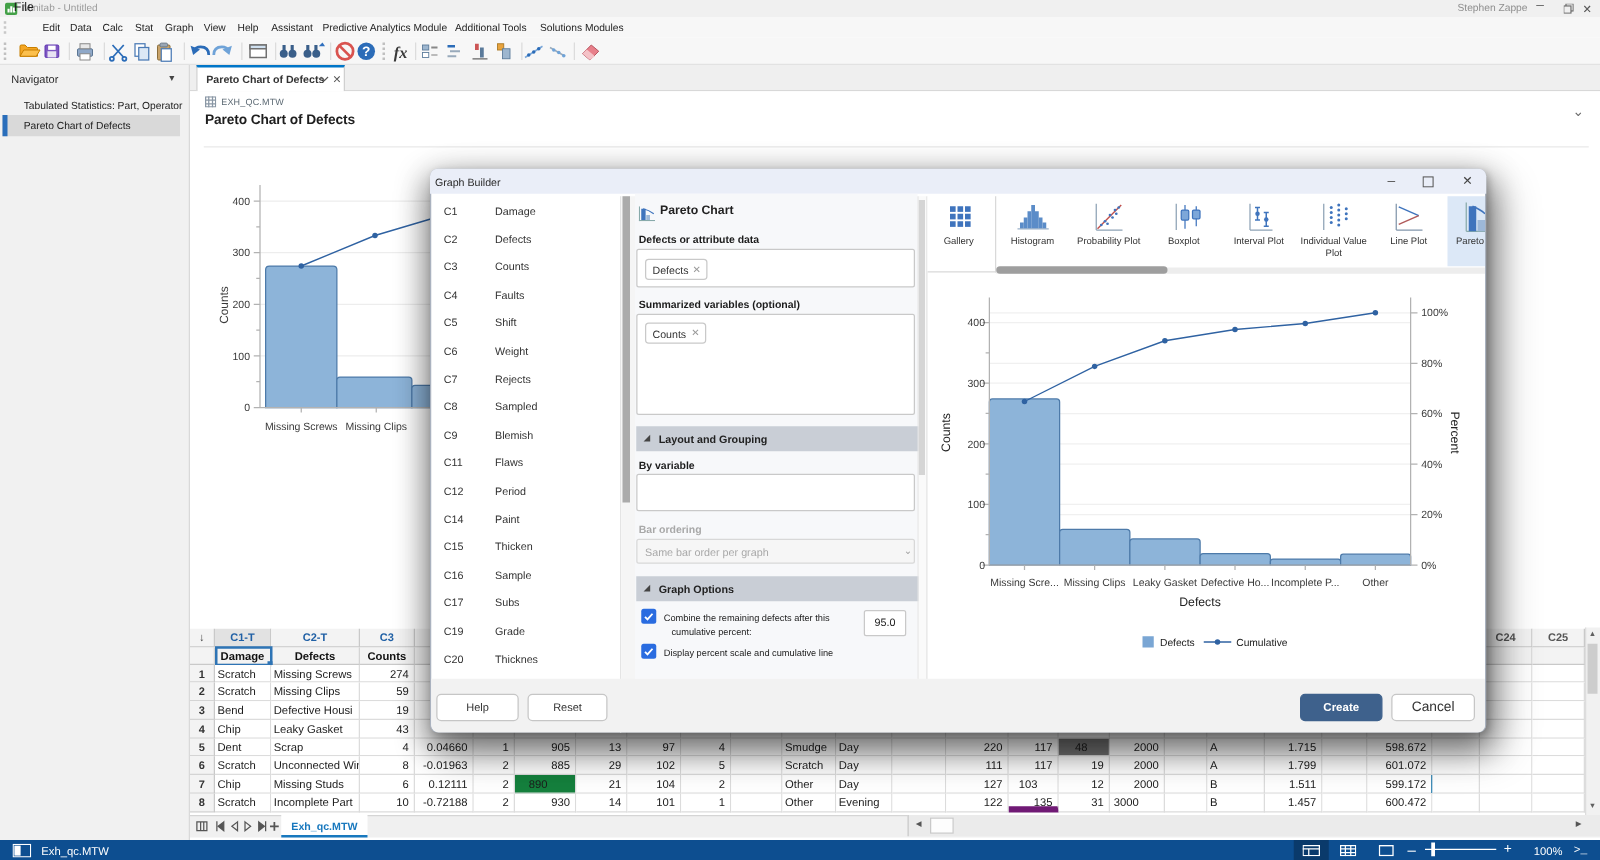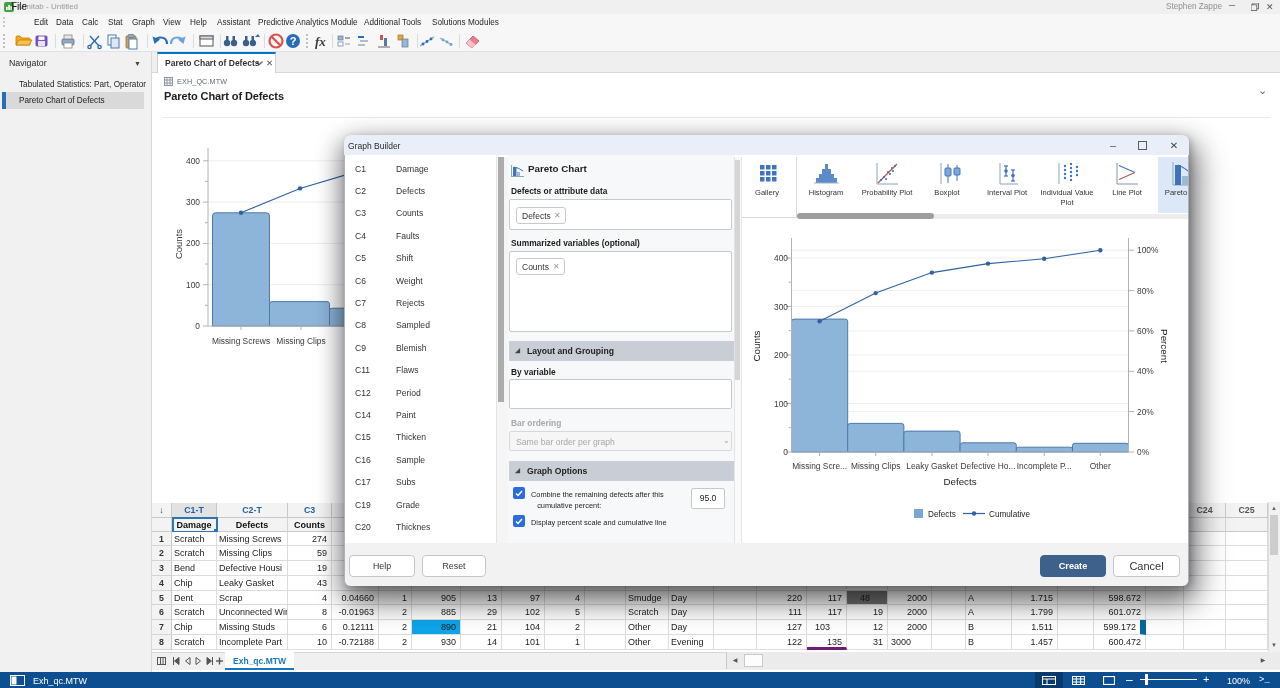--- a/index.html
+++ b/index.html
@@ -397,56 +397,56 @@
 <div style="left:1094px;top:605.4px;width:52px;height:14.75px;background:#fff;border-right:1px solid #dcdcdc;border-bottom:1px solid #dcdcdc;text-align:right;padding-right:4px;font-size:9px;color:#1c1c1c;line-height:14px;white-space:nowrap;overflow:hidden;">601.072</div>
 <div style="left:1146px;top:605.4px;width:38px;height:14.75px;background:#fff;border-right:1px solid #dcdcdc;border-bottom:1px solid #dcdcdc;text-align:right;padding-right:4px;font-size:9px;color:#1c1c1c;line-height:14px;white-space:nowrap;overflow:hidden;"></div>
 <div style="left:1184px;top:605.4px;width:42px;height:14.75px;background:#fff;border-right:1px solid #dcdcdc;border-bottom:1px solid #dcdcdc;text-align:right;padding-right:4px;font-size:9px;color:#1c1c1c;line-height:14px;white-space:nowrap;overflow:hidden;"></div>
 <div style="left:1226px;top:605.4px;width:42px;height:14.75px;background:#fff;border-right:1px solid #dcdcdc;border-bottom:1px solid #dcdcdc;text-align:right;padding-right:4px;font-size:9px;color:#1c1c1c;line-height:14px;white-space:nowrap;overflow:hidden;"></div>
 <div style="left:152px;top:620.1px;width:20px;height:14.75px;background:#f3f3f3;border-right:1px solid #c9c9c9;border-bottom:1px solid #d4d4d4;text-align:center;font-weight:700;color:#333;font-size:8.8px;line-height:14px;white-space:nowrap;overflow:hidden;">7</div>
 <div style="left:172px;top:620.1px;width:45px;height:14.75px;background:#fff;border-right:1px solid #dcdcdc;border-bottom:1px solid #dcdcdc;text-align:left;padding-left:2px;font-size:9px;color:#1c1c1c;line-height:14px;white-space:nowrap;overflow:hidden;">Chip</div>
 <div style="left:217px;top:620.1px;width:71px;height:14.75px;background:#fff;border-right:1px solid #dcdcdc;border-bottom:1px solid #dcdcdc;text-align:left;padding-left:2px;font-size:9px;color:#1c1c1c;line-height:14px;white-space:nowrap;overflow:hidden;">Missing Studs</div>
 <div style="left:288px;top:620.1px;width:44px;height:14.75px;background:#fff;border-right:1px solid #dcdcdc;border-bottom:1px solid #dcdcdc;text-align:right;padding-right:4px;font-size:9px;color:#1c1c1c;line-height:14px;white-space:nowrap;overflow:hidden;">6</div>
 <div style="left:332px;top:620.1px;width:47px;height:14.75px;background:#fff;border-right:1px solid #dcdcdc;border-bottom:1px solid #dcdcdc;text-align:right;padding-right:4px;font-size:9px;color:#1c1c1c;line-height:14px;white-space:nowrap;overflow:hidden;">0.12111</div>
 <div style="left:379px;top:620.1px;width:33px;height:14.75px;background:#fff;border-right:1px solid #dcdcdc;border-bottom:1px solid #dcdcdc;text-align:right;padding-right:4px;font-size:9px;color:#1c1c1c;line-height:14px;white-space:nowrap;overflow:hidden;">2</div>
-<div style="left:412px;top:620.1px;width:49px;height:14.75px;background:#0ea5e9;border-right:1px solid #dcdcdc;border-bottom:1px solid #dcdcdc;text-align:right;padding-right:4px;font-size:9px;color:#1c1c1c;line-height:14px;white-space:nowrap;overflow:hidden;">890</div>
+<div style="left:412px;top:620.1px;width:49px;height:14.75px;background:#15803d;border-right:1px solid #dcdcdc;border-bottom:1px solid #dcdcdc;text-align:right;padding-right:22px;font-size:9px;color:#1c1c1c;line-height:14px;white-space:nowrap;overflow:hidden;">890</div>
 <div style="left:461px;top:620.1px;width:41px;height:14.75px;background:#fff;border-right:1px solid #dcdcdc;border-bottom:1px solid #dcdcdc;text-align:right;padding-right:4px;font-size:9px;color:#1c1c1c;line-height:14px;white-space:nowrap;overflow:hidden;">21</div>
 <div style="left:502px;top:620.1px;width:43px;height:14.75px;background:#fff;border-right:1px solid #dcdcdc;border-bottom:1px solid #dcdcdc;text-align:right;padding-right:4px;font-size:9px;color:#1c1c1c;line-height:14px;white-space:nowrap;overflow:hidden;">104</div>
 <div style="left:545px;top:620.1px;width:40px;height:14.75px;background:#fff;border-right:1px solid #dcdcdc;border-bottom:1px solid #dcdcdc;text-align:right;padding-right:4px;font-size:9px;color:#1c1c1c;line-height:14px;white-space:nowrap;overflow:hidden;">2</div>
 <div style="left:585px;top:620.1px;width:41px;height:14.75px;background:#fff;border-right:1px solid #dcdcdc;border-bottom:1px solid #dcdcdc;text-align:right;padding-right:4px;font-size:9px;color:#1c1c1c;line-height:14px;white-space:nowrap;overflow:hidden;"></div>
 <div style="left:626px;top:620.1px;width:43px;height:14.75px;background:#fff;border-right:1px solid #dcdcdc;border-bottom:1px solid #dcdcdc;text-align:left;padding-left:2px;font-size:9px;color:#1c1c1c;line-height:14px;white-space:nowrap;overflow:hidden;">Other</div>
 <div style="left:669px;top:620.1px;width:45px;height:14.75px;background:#fff;border-right:1px solid #dcdcdc;border-bottom:1px solid #dcdcdc;text-align:left;padding-left:2px;font-size:9px;color:#1c1c1c;line-height:14px;white-space:nowrap;overflow:hidden;">Day</div>
 <div style="left:714px;top:620.1px;width:43px;height:14.75px;background:#fff;border-right:1px solid #dcdcdc;border-bottom:1px solid #dcdcdc;text-align:right;padding-right:4px;font-size:9px;color:#1c1c1c;line-height:14px;white-space:nowrap;overflow:hidden;"></div>
 <div style="left:757px;top:620.1px;width:50px;height:14.75px;background:#fff;border-right:1px solid #dcdcdc;border-bottom:1px solid #dcdcdc;text-align:right;padding-right:4px;font-size:9px;color:#1c1c1c;line-height:14px;white-space:nowrap;overflow:hidden;">127</div>
 <div style="left:807px;top:620.1px;width:40px;height:14.75px;background:#fff;border-right:1px solid #dcdcdc;border-bottom:1px solid #dcdcdc;text-align:right;padding-right:16px;font-size:9px;color:#1c1c1c;line-height:14px;white-space:nowrap;overflow:hidden;">103</div>
 <div style="left:847px;top:620.1px;width:41px;height:14.75px;background:#fff;border-right:1px solid #dcdcdc;border-bottom:1px solid #dcdcdc;text-align:right;padding-right:4px;font-size:9px;color:#1c1c1c;line-height:14px;white-space:nowrap;overflow:hidden;">12</div>
 <div style="left:888px;top:620.1px;width:44px;height:14.75px;background:#fff;border-right:1px solid #dcdcdc;border-bottom:1px solid #dcdcdc;text-align:right;padding-right:4px;font-size:9px;color:#1c1c1c;line-height:14px;white-space:nowrap;overflow:hidden;">2000</div>
 <div style="left:932px;top:620.1px;width:34px;height:14.75px;background:#fff;border-right:1px solid #dcdcdc;border-bottom:1px solid #dcdcdc;text-align:right;padding-right:4px;font-size:9px;color:#1c1c1c;line-height:14px;white-space:nowrap;overflow:hidden;"></div>
 <div style="left:966px;top:620.1px;width:46px;height:14.75px;background:#fff;border-right:1px solid #dcdcdc;border-bottom:1px solid #dcdcdc;text-align:left;padding-left:2px;font-size:9px;color:#1c1c1c;line-height:14px;white-space:nowrap;overflow:hidden;">B</div>
 <div style="left:1012px;top:620.1px;width:46px;height:14.75px;background:#fff;border-right:1px solid #dcdcdc;border-bottom:1px solid #dcdcdc;text-align:right;padding-right:4px;font-size:9px;color:#1c1c1c;line-height:14px;white-space:nowrap;overflow:hidden;">1.511</div>
 <div style="left:1058px;top:620.1px;width:36px;height:14.75px;background:#fff;border-right:1px solid #dcdcdc;border-bottom:1px solid #dcdcdc;text-align:right;padding-right:4px;font-size:9px;color:#1c1c1c;line-height:14px;white-space:nowrap;overflow:hidden;"></div>
-<div style="left:1094px;top:620.1px;width:52px;height:14.75px;background:#fff;border-right:6px solid #0369a1;border-bottom:1px solid #dcdcdc;text-align:right;padding-right:4px;font-size:9px;color:#1c1c1c;line-height:14px;white-space:nowrap;overflow:hidden;">599.172</div>
+<div style="left:1094px;top:620.1px;width:52px;height:14.75px;background:#fff;border-right:1px solid #0369a1;border-bottom:1px solid #dcdcdc;text-align:right;padding-right:4px;font-size:9px;color:#1c1c1c;line-height:14px;white-space:nowrap;overflow:hidden;">599.172</div>
 <div style="left:1146px;top:620.1px;width:38px;height:14.75px;background:#fff;border-right:1px solid #dcdcdc;border-bottom:1px solid #dcdcdc;text-align:right;padding-right:4px;font-size:9px;color:#1c1c1c;line-height:14px;white-space:nowrap;overflow:hidden;"></div>
 <div style="left:1184px;top:620.1px;width:42px;height:14.75px;background:#fff;border-right:1px solid #dcdcdc;border-bottom:1px solid #dcdcdc;text-align:right;padding-right:4px;font-size:9px;color:#1c1c1c;line-height:14px;white-space:nowrap;overflow:hidden;"></div>
 <div style="left:1226px;top:620.1px;width:42px;height:14.75px;background:#fff;border-right:1px solid #dcdcdc;border-bottom:1px solid #dcdcdc;text-align:right;padding-right:4px;font-size:9px;color:#1c1c1c;line-height:14px;white-space:nowrap;overflow:hidden;"></div>
 <div style="left:152px;top:634.9px;width:20px;height:14.75px;background:#f3f3f3;border-right:1px solid #c9c9c9;border-bottom:1px solid #d4d4d4;text-align:center;font-weight:700;color:#333;font-size:8.8px;line-height:14px;white-space:nowrap;overflow:hidden;">8</div>
 <div style="left:172px;top:634.9px;width:45px;height:14.75px;background:#fff;border-right:1px solid #dcdcdc;border-bottom:1px solid #dcdcdc;text-align:left;padding-left:2px;font-size:9px;color:#1c1c1c;line-height:14px;white-space:nowrap;overflow:hidden;">Scratch</div>
 <div style="left:217px;top:634.9px;width:71px;height:14.75px;background:#fff;border-right:1px solid #dcdcdc;border-bottom:1px solid #dcdcdc;text-align:left;padding-left:2px;font-size:9px;color:#1c1c1c;line-height:14px;white-space:nowrap;overflow:hidden;">Incomplete Part</div>
 <div style="left:288px;top:634.9px;width:44px;height:14.75px;background:#fff;border-right:1px solid #dcdcdc;border-bottom:1px solid #dcdcdc;text-align:right;padding-right:4px;font-size:9px;color:#1c1c1c;line-height:14px;white-space:nowrap;overflow:hidden;">10</div>
 <div style="left:332px;top:634.9px;width:47px;height:14.75px;background:#fff;border-right:1px solid #dcdcdc;border-bottom:1px solid #dcdcdc;text-align:right;padding-right:4px;font-size:9px;color:#1c1c1c;line-height:14px;white-space:nowrap;overflow:hidden;">-0.72188</div>
 <div style="left:379px;top:634.9px;width:33px;height:14.75px;background:#fff;border-right:1px solid #dcdcdc;border-bottom:1px solid #dcdcdc;text-align:right;padding-right:4px;font-size:9px;color:#1c1c1c;line-height:14px;white-space:nowrap;overflow:hidden;">2</div>
 <div style="left:412px;top:634.9px;width:49px;height:14.75px;background:#fff;border-right:1px solid #dcdcdc;border-bottom:1px solid #dcdcdc;text-align:right;padding-right:4px;font-size:9px;color:#1c1c1c;line-height:14px;white-space:nowrap;overflow:hidden;">930</div>
 <div style="left:461px;top:634.9px;width:41px;height:14.75px;background:#fff;border-right:1px solid #dcdcdc;border-bottom:1px solid #dcdcdc;text-align:right;padding-right:4px;font-size:9px;color:#1c1c1c;line-height:14px;white-space:nowrap;overflow:hidden;">14</div>
 <div style="left:502px;top:634.9px;width:43px;height:14.75px;background:#fff;border-right:1px solid #dcdcdc;border-bottom:1px solid #dcdcdc;text-align:right;padding-right:4px;font-size:9px;color:#1c1c1c;line-height:14px;white-space:nowrap;overflow:hidden;">101</div>
 <div style="left:545px;top:634.9px;width:40px;height:14.75px;background:#fff;border-right:1px solid #dcdcdc;border-bottom:1px solid #dcdcdc;text-align:right;padding-right:4px;font-size:9px;color:#1c1c1c;line-height:14px;white-space:nowrap;overflow:hidden;">1</div>
 <div style="left:585px;top:634.9px;width:41px;height:14.75px;background:#fff;border-right:1px solid #dcdcdc;border-bottom:1px solid #dcdcdc;text-align:right;padding-right:4px;font-size:9px;color:#1c1c1c;line-height:14px;white-space:nowrap;overflow:hidden;"></div>
 <div style="left:626px;top:634.9px;width:43px;height:14.75px;background:#fff;border-right:1px solid #dcdcdc;border-bottom:1px solid #dcdcdc;text-align:left;padding-left:2px;font-size:9px;color:#1c1c1c;line-height:14px;white-space:nowrap;overflow:hidden;">Other</div>
 <div style="left:669px;top:634.9px;width:45px;height:14.75px;background:#fff;border-right:1px solid #dcdcdc;border-bottom:1px solid #dcdcdc;text-align:left;padding-left:2px;font-size:9px;color:#1c1c1c;line-height:14px;white-space:nowrap;overflow:hidden;">Evening</div>
 <div style="left:714px;top:634.9px;width:43px;height:14.75px;background:#fff;border-right:1px solid #dcdcdc;border-bottom:1px solid #dcdcdc;text-align:right;padding-right:4px;font-size:9px;color:#1c1c1c;line-height:14px;white-space:nowrap;overflow:hidden;"></div>
 <div style="left:757px;top:634.9px;width:50px;height:14.75px;background:#fff;border-right:1px solid #dcdcdc;border-bottom:1px solid #dcdcdc;text-align:right;padding-right:4px;font-size:9px;color:#1c1c1c;line-height:14px;white-space:nowrap;overflow:hidden;">122</div>
-<div style="left:807px;top:634.9px;width:40px;height:14.75px;background:#fff;border-right:1px solid #dcdcdc;border-bottom:3px solid #701a75;text-align:right;padding-right:4px;font-size:9px;color:#1c1c1c;line-height:14px;white-space:nowrap;overflow:hidden;">135</div>
+<div style="left:807px;top:634.9px;width:40px;height:14.75px;background:#fff;border-right:1px solid #dcdcdc;border-bottom:5px solid #701a75;text-align:right;padding-right:4px;font-size:9px;color:#1c1c1c;line-height:14px;white-space:nowrap;overflow:hidden;">135</div>
 <div style="left:847px;top:634.9px;width:41px;height:14.75px;background:#fff;border-right:1px solid #dcdcdc;border-bottom:1px solid #dcdcdc;text-align:right;padding-right:4px;font-size:9px;color:#1c1c1c;line-height:14px;white-space:nowrap;overflow:hidden;">31</div>
 <div style="left:888px;top:634.9px;width:44px;height:14.75px;background:#fff;border-right:1px solid #dcdcdc;border-bottom:1px solid #dcdcdc;text-align:right;padding-right:20px;font-size:9px;color:#1c1c1c;line-height:14px;white-space:nowrap;overflow:hidden;">3000</div>
 <div style="left:932px;top:634.9px;width:34px;height:14.75px;background:#fff;border-right:1px solid #dcdcdc;border-bottom:1px solid #dcdcdc;text-align:right;padding-right:4px;font-size:9px;color:#1c1c1c;line-height:14px;white-space:nowrap;overflow:hidden;"></div>
 <div style="left:966px;top:634.9px;width:46px;height:14.75px;background:#fff;border-right:1px solid #dcdcdc;border-bottom:1px solid #dcdcdc;text-align:left;padding-left:2px;font-size:9px;color:#1c1c1c;line-height:14px;white-space:nowrap;overflow:hidden;">B</div>
 <div style="left:1012px;top:634.9px;width:46px;height:14.75px;background:#fff;border-right:1px solid #dcdcdc;border-bottom:1px solid #dcdcdc;text-align:right;padding-right:4px;font-size:9px;color:#1c1c1c;line-height:14px;white-space:nowrap;overflow:hidden;">1.457</div>
 <div style="left:1058px;top:634.9px;width:36px;height:14.75px;background:#fff;border-right:1px solid #dcdcdc;border-bottom:1px solid #dcdcdc;text-align:right;padding-right:4px;font-size:9px;color:#1c1c1c;line-height:14px;white-space:nowrap;overflow:hidden;"></div>
 <div style="left:1094px;top:634.9px;width:52px;height:14.75px;background:#fff;border-right:1px solid #dcdcdc;border-bottom:1px solid #dcdcdc;text-align:right;padding-right:4px;font-size:9px;color:#1c1c1c;line-height:14px;white-space:nowrap;overflow:hidden;">600.472</div>
 <div style="left:1146px;top:634.9px;width:38px;height:14.75px;background:#fff;border-right:1px solid #dcdcdc;border-bottom:1px solid #dcdcdc;text-align:right;padding-right:4px;font-size:9px;color:#1c1c1c;line-height:14px;white-space:nowrap;overflow:hidden;"></div>
 <div style="left:1184px;top:634.9px;width:42px;height:14.75px;background:#fff;border-right:1px solid #dcdcdc;border-bottom:1px solid #dcdcdc;text-align:right;padding-right:4px;font-size:9px;color:#1c1c1c;line-height:14px;white-space:nowrap;overflow:hidden;"></div>
 <div style="left:1226px;top:634.9px;width:42px;height:14.75px;background:#fff;border-right:1px solid #dcdcdc;border-bottom:1px solid #dcdcdc;text-align:right;padding-right:4px;font-size:9px;color:#1c1c1c;line-height:14px;white-space:nowrap;overflow:hidden;"></div>

